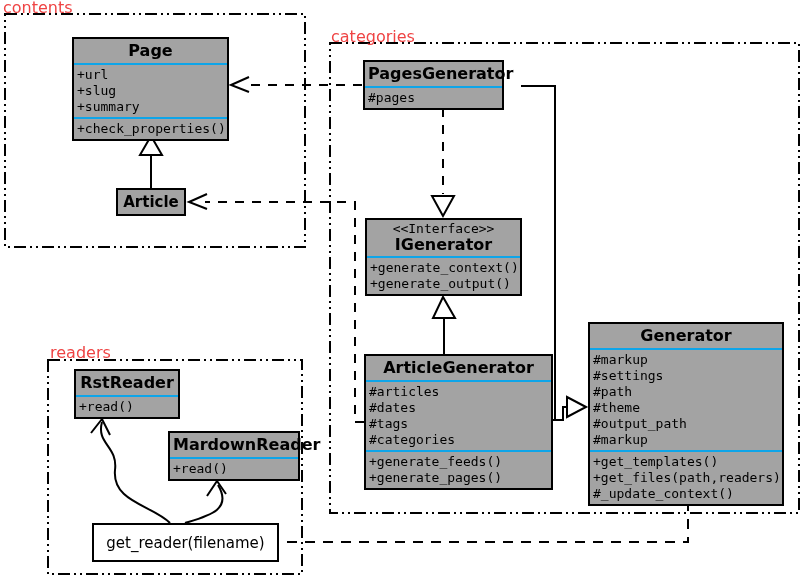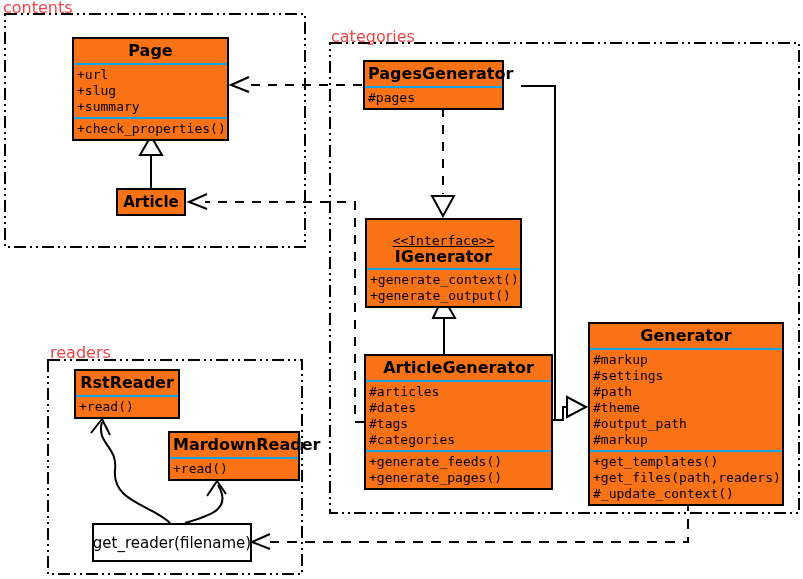--- a/index.html
+++ b/index.html
@@ -1,23 +1,23 @@
 <!DOCTYPE html>
 <html><head>
 <meta charset="utf-8">
 <style>
   html,body{margin:0;padding:0;background:#ffffff;}
   #canvas{position:relative;width:803px;height:579px;background:#ffffff;overflow:hidden;
           font-family:"DejaVu Sans",sans-serif;color:#000;}
   #wires{position:absolute;left:0;top:0;width:803px;height:579px;}
   .pkg-label{position:absolute;font:16px "DejaVu Sans",sans-serif;color:#ef4444;line-height:16px;}
-  .uml{position:absolute;background:#f97316;border:2px solid #000;box-sizing:border-box;}
+  .uml{position:absolute;background:#a3a3a3;border:2px solid #000;box-sizing:border-box;}
   .uml .title{font:bold 16px "DejaVu Sans",sans-serif;text-align:center;padding:2px 3px;line-height:20px;}
   .uml .stereo{font:13px "DejaVu Sans Mono","Liberation Mono",monospace;font-weight:normal;
-               text-align:center;line-height:14px;padding-top:14px;text-decoration:underline;}
+               text-align:center;line-height:14px;padding-top:2px;}
   .uml .sec{border-top:2px solid #0ea5e9;padding:2px 3px;}
   .uml .row{font:13px "DejaVu Sans Mono","Liberation Mono",monospace;line-height:16px;white-space:pre;}
   .plain{position:absolute;background:#fff;border:2px solid #000;box-sizing:border-box;
          display:flex;align-items:center;justify-content:center;
          font:15px "DejaVu Sans",sans-serif;}
   .small-title{font-size:15px !important;}
 </style>
 </head>
 <body>
 
@@ -152,17 +152,17 @@
     </div>
   </div>
 
   <div class="uml" style="left:136px;top:431px;width:132px;margin-left:32px;">
     <div class="title">MardownReader</div>
     <div class="sec">
       <div class="row">+read()</div>
     </div>
   </div>
 
-  <div class="plain" style="left:92px;top:523px;width:160px;height:39px;">
+  <div class="plain" style="left:92px;top:523px;width:187px;height:39px;">
     <span>get_reader(filename)</span>
   </div>
 
 </div>
 
 </body></html>

